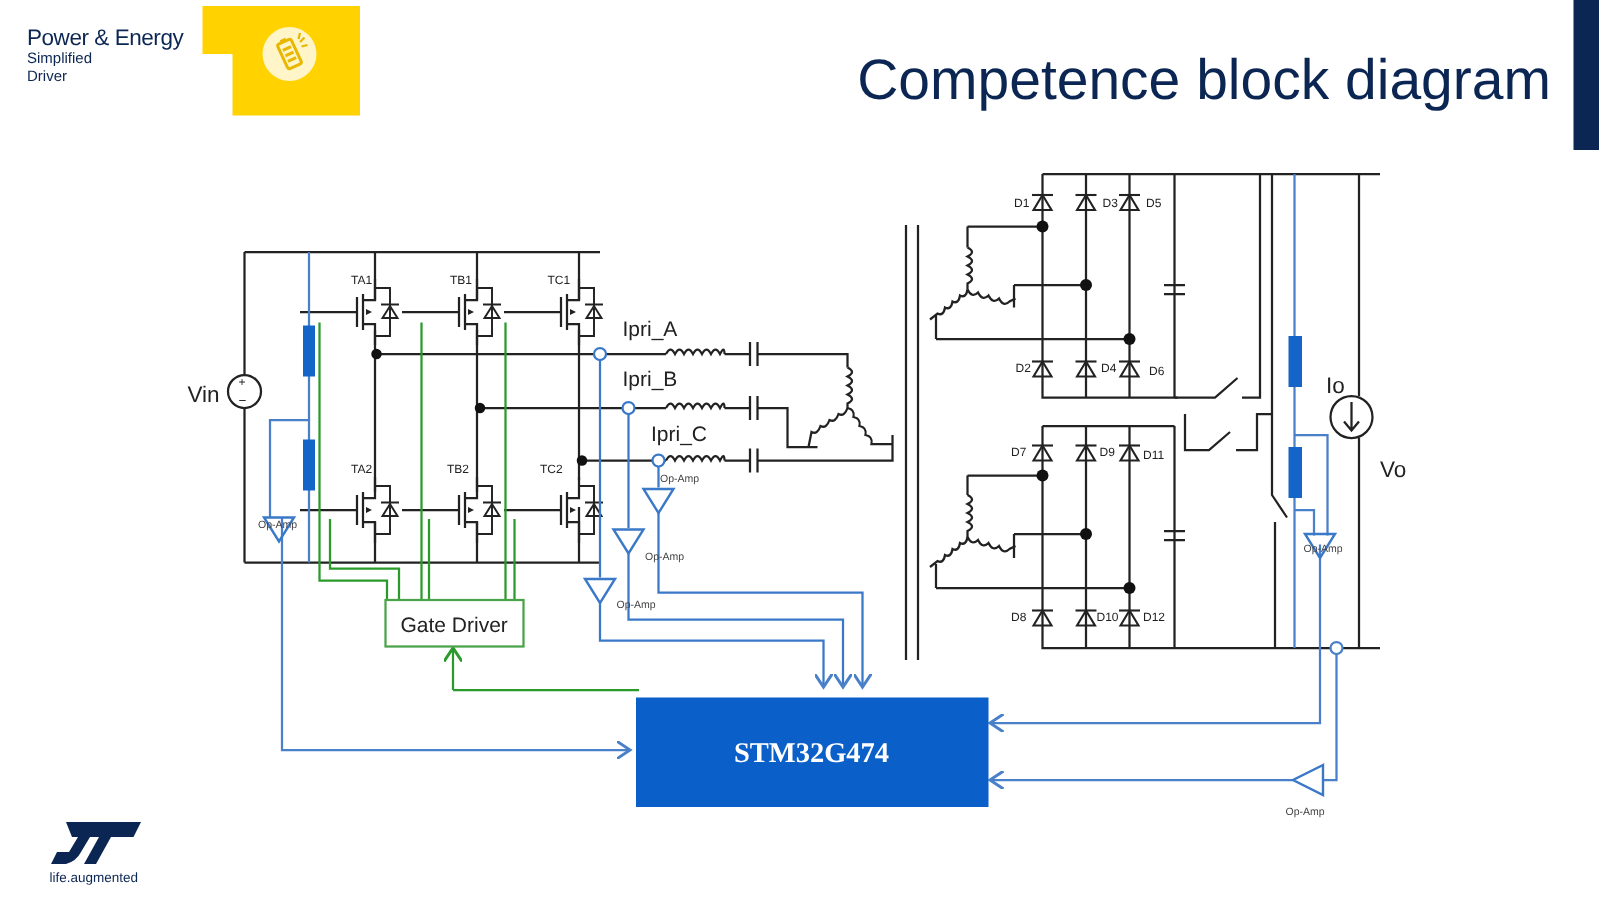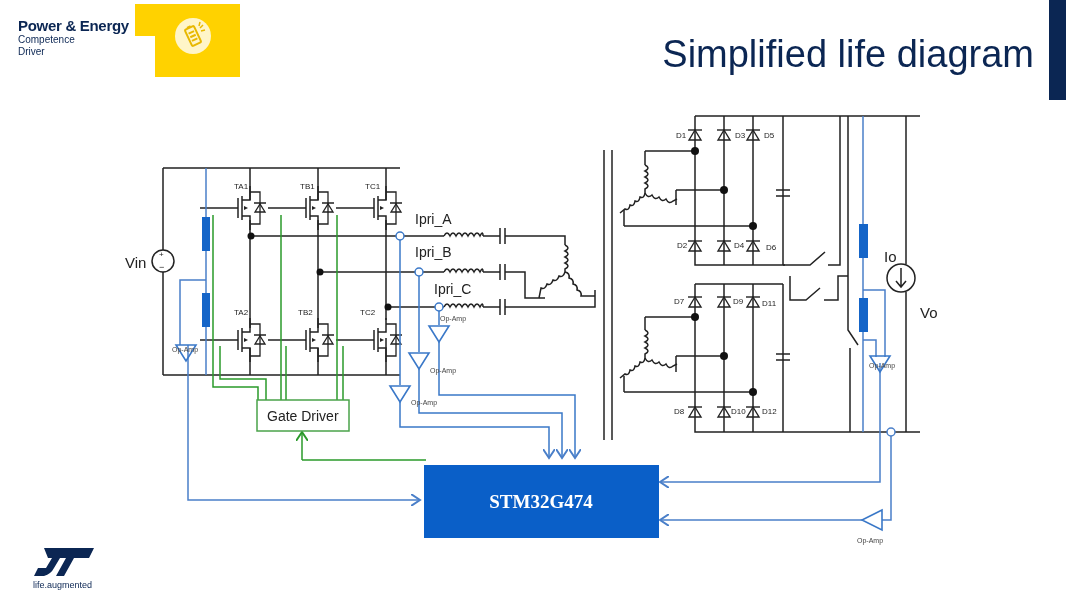--- a/index.html
+++ b/index.html
@@ -1,53 +1,53 @@
 <!DOCTYPE html>
 <html><head>
 <meta charset="utf-8">
 <style>
   html,body{margin:0;padding:0;background:#fff;}
   body{width:1066px;height:600px;position:relative;overflow:hidden;font-family:"Liberation Sans",sans-serif;}
   .brand{position:absolute;left:18px;top:17px;color:#0b2653;}
-  .brand .b1{font-size:15px;font-weight:bold;letter-spacing:-0.3px;display:block;}
+  .brand .b1{font-size:15px;font-weight:normal;letter-spacing:-0.3px;display:block;}
   .brand .b2{font-size:10px;display:block;line-height:12px;}
   .ybox{position:absolute;left:155px;top:4px;width:85px;height:73px;background:#ffd200;}
   .ynotch{position:absolute;left:135px;top:4px;width:22px;height:32px;background:#ffd200;}
   .ycircle{position:absolute;left:175px;top:18px;width:36px;height:36px;border-radius:50%;background:#fff5c8;}
   .title{position:absolute;right:32px;top:33px;font-size:38px;color:#0b2653;}
   .sidebar{position:absolute;left:1049px;top:0;width:17px;height:100px;background:#0b2653;}
   .stlogo{position:absolute;left:34px;top:546px;}
   .tagline{position:absolute;left:33px;top:580px;font-size:9px;color:#0b2653;}
   svg.diag{position:absolute;left:0;top:0;}
   .lbl{font-family:"Liberation Sans",sans-serif;fill:#222;}
 </style>
 </head>
 <body>
 
 <div class="brand">
   <span class="b1">Power &amp; Energy</span>
-  <span class="b2">Competence</span>
+  <span class="b2">Simplified</span>
   <span class="b2">Driver</span>
 </div>
 <div class="ynotch"></div>
 <div class="ybox"></div>
 <div class="ycircle">
   <svg width="36" height="36" viewBox="0 0 36 36">
     <g transform="rotate(-25 18 18)">
       <rect x="13" y="9" width="10" height="18" rx="1.5" fill="none" stroke="#e8b800" stroke-width="2"></rect>
       <rect x="16" y="7" width="4" height="2" fill="#e8b800"></rect>
       <rect x="15" y="13" width="6" height="2" fill="#e8b800"></rect>
       <rect x="15" y="17" width="6" height="2" fill="#e8b800"></rect>
       <rect x="15" y="21" width="6" height="2" fill="#e8b800"></rect>
     </g>
     <path d="M25 10 l3 -3 M26 13 l4 -1 M24 8 l1 -4" stroke="#e8b800" stroke-width="1.5"></path>
   </svg>
 </div>
 
-<div class="title">Simplified life diagram</div>
+<div class="title">Competence block diagram</div>
 <div class="sidebar"></div>
 
 <svg class="diag" width="1066" height="600">
   <defs>
     <marker id="arrB" markerWidth="8" markerHeight="8" refX="6" refY="4" orient="auto">
         <path d="M0,0 L6,4 L0,8" fill="none" stroke="#4a7fc9" stroke-width="1.3"></path>
       </marker>
     <marker id="arrG" markerWidth="8" markerHeight="8" refX="6" refY="4" orient="auto">
         <path d="M0,0 L6,4 L0,8" fill="none" stroke="#2a9a2a" stroke-width="1.3"></path>
       </marker>

